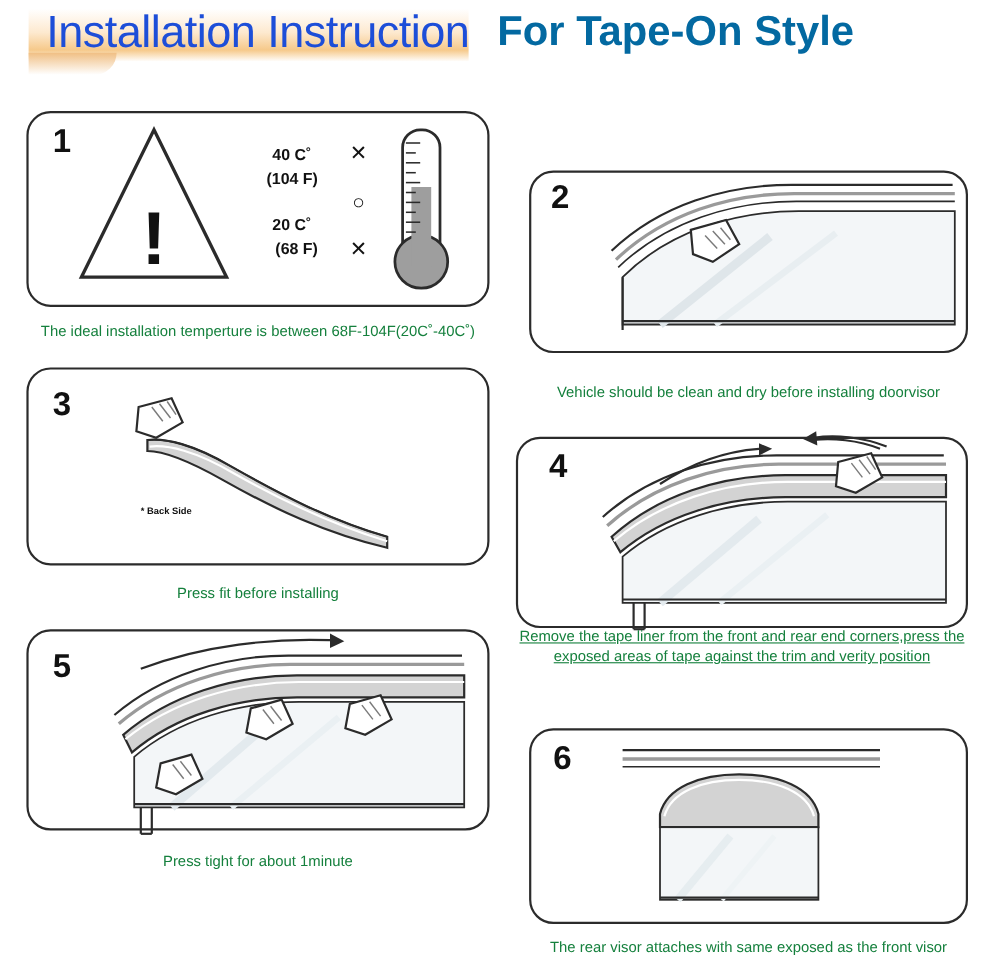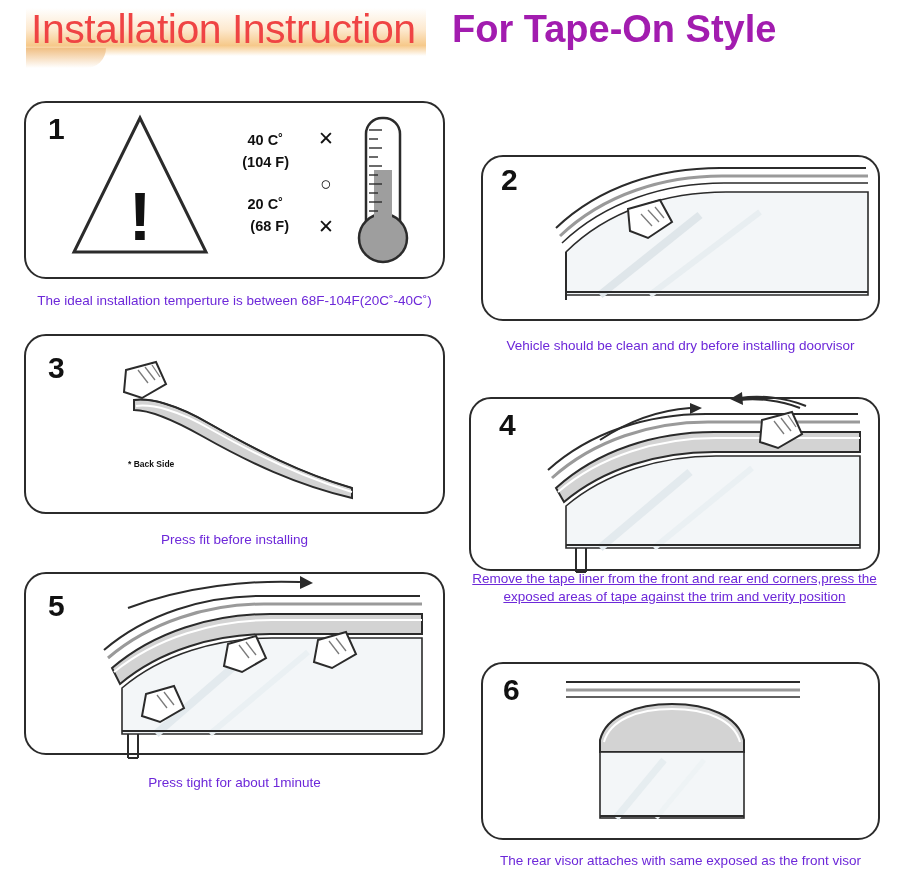--- a/index.html
+++ b/index.html
@@ -31,75 +31,75 @@
   }
   .header-grad2 {
     position: absolute;
     left: 26px; top: 48px;
     width: 80px; height: 20px;
     background: linear-gradient(to bottom, #f0bf84 0%, #ffffff 100%);
     border-radius: 0 0 40px 0;
   }
   .title-1 {
     position: absolute;
-    left: 31px; top: 6px;
+    left: 42px; top: 6px;
     font-size: 41px;
     font-weight: 400;
     letter-spacing: -0.5px;
-    color: #ef4444;
+    color: #1d4ed8;
     white-space: nowrap;
   }
   .title-2 {
     position: absolute;
     left: 452px; top: 8px;
     font-size: 38px;
     font-weight: bold;
-    color: #a21caf;
+    color: #0369a1;
     white-space: nowrap;
   }
 
   
   .panel {
     position: absolute;
     border: 2px solid #2b2b2b;
     border-radius: 22px;
     background: #fff;
     box-sizing: border-box;
   }
   .step-num {
     position: absolute;
     font-size: 30px;
     font-weight: bold;
     color: #111;
   }
   .caption {
     position: absolute;
     font-size: 13.5px;
-    color: #6d28d9;
+    color: #15803d;
     text-align: center;
     line-height: 1.35;
   }
 
   
   #panel1 { left: 24px;  top: 101px; width: 421px; height: 178px; }
   #panel2 { left: 481px; top: 155px; width: 399px; height: 166px; }
   #panel3 { left: 24px;  top: 334px; width: 421px; height: 180px; }
   #panel4 { left: 469px; top: 397px; width: 411px; height: 174px; }
   #panel5 { left: 24px;  top: 572px; width: 421px; height: 183px; }
   #panel6 { left: 481px; top: 662px; width: 399px; height: 178px; }
 
   #num1 { left: 48px;  top: 112px; }
   #num2 { left: 501px; top: 163px; }
   #num3 { left: 48px;  top: 351px; }
   #num4 { left: 499px; top: 408px; }
   #num5 { left: 48px;  top: 589px; }
   #num6 { left: 503px; top: 673px; }
 
   #cap1 { left: 24px;  top: 292px; width: 421px; }
-  #cap2 { left: 481px; top: 337px; width: 399px; }
+  #cap2 { left: 481px; top: 348px; width: 399px; }
   #cap3 { left: 24px;  top: 531px; width: 421px; }
   #cap4 { left: 463px; top: 570px; width: 423px; text-decoration: underline; }
   #cap5 { left: 24px;  top: 774px; width: 421px; }
   #cap6 { left: 481px; top: 852px; width: 399px; }
 
   svg { display: block; }
   .svgwrap { position: absolute; left: 0; top: 0; }
 
   .thermo-label {
     font-size: 14.5px;

